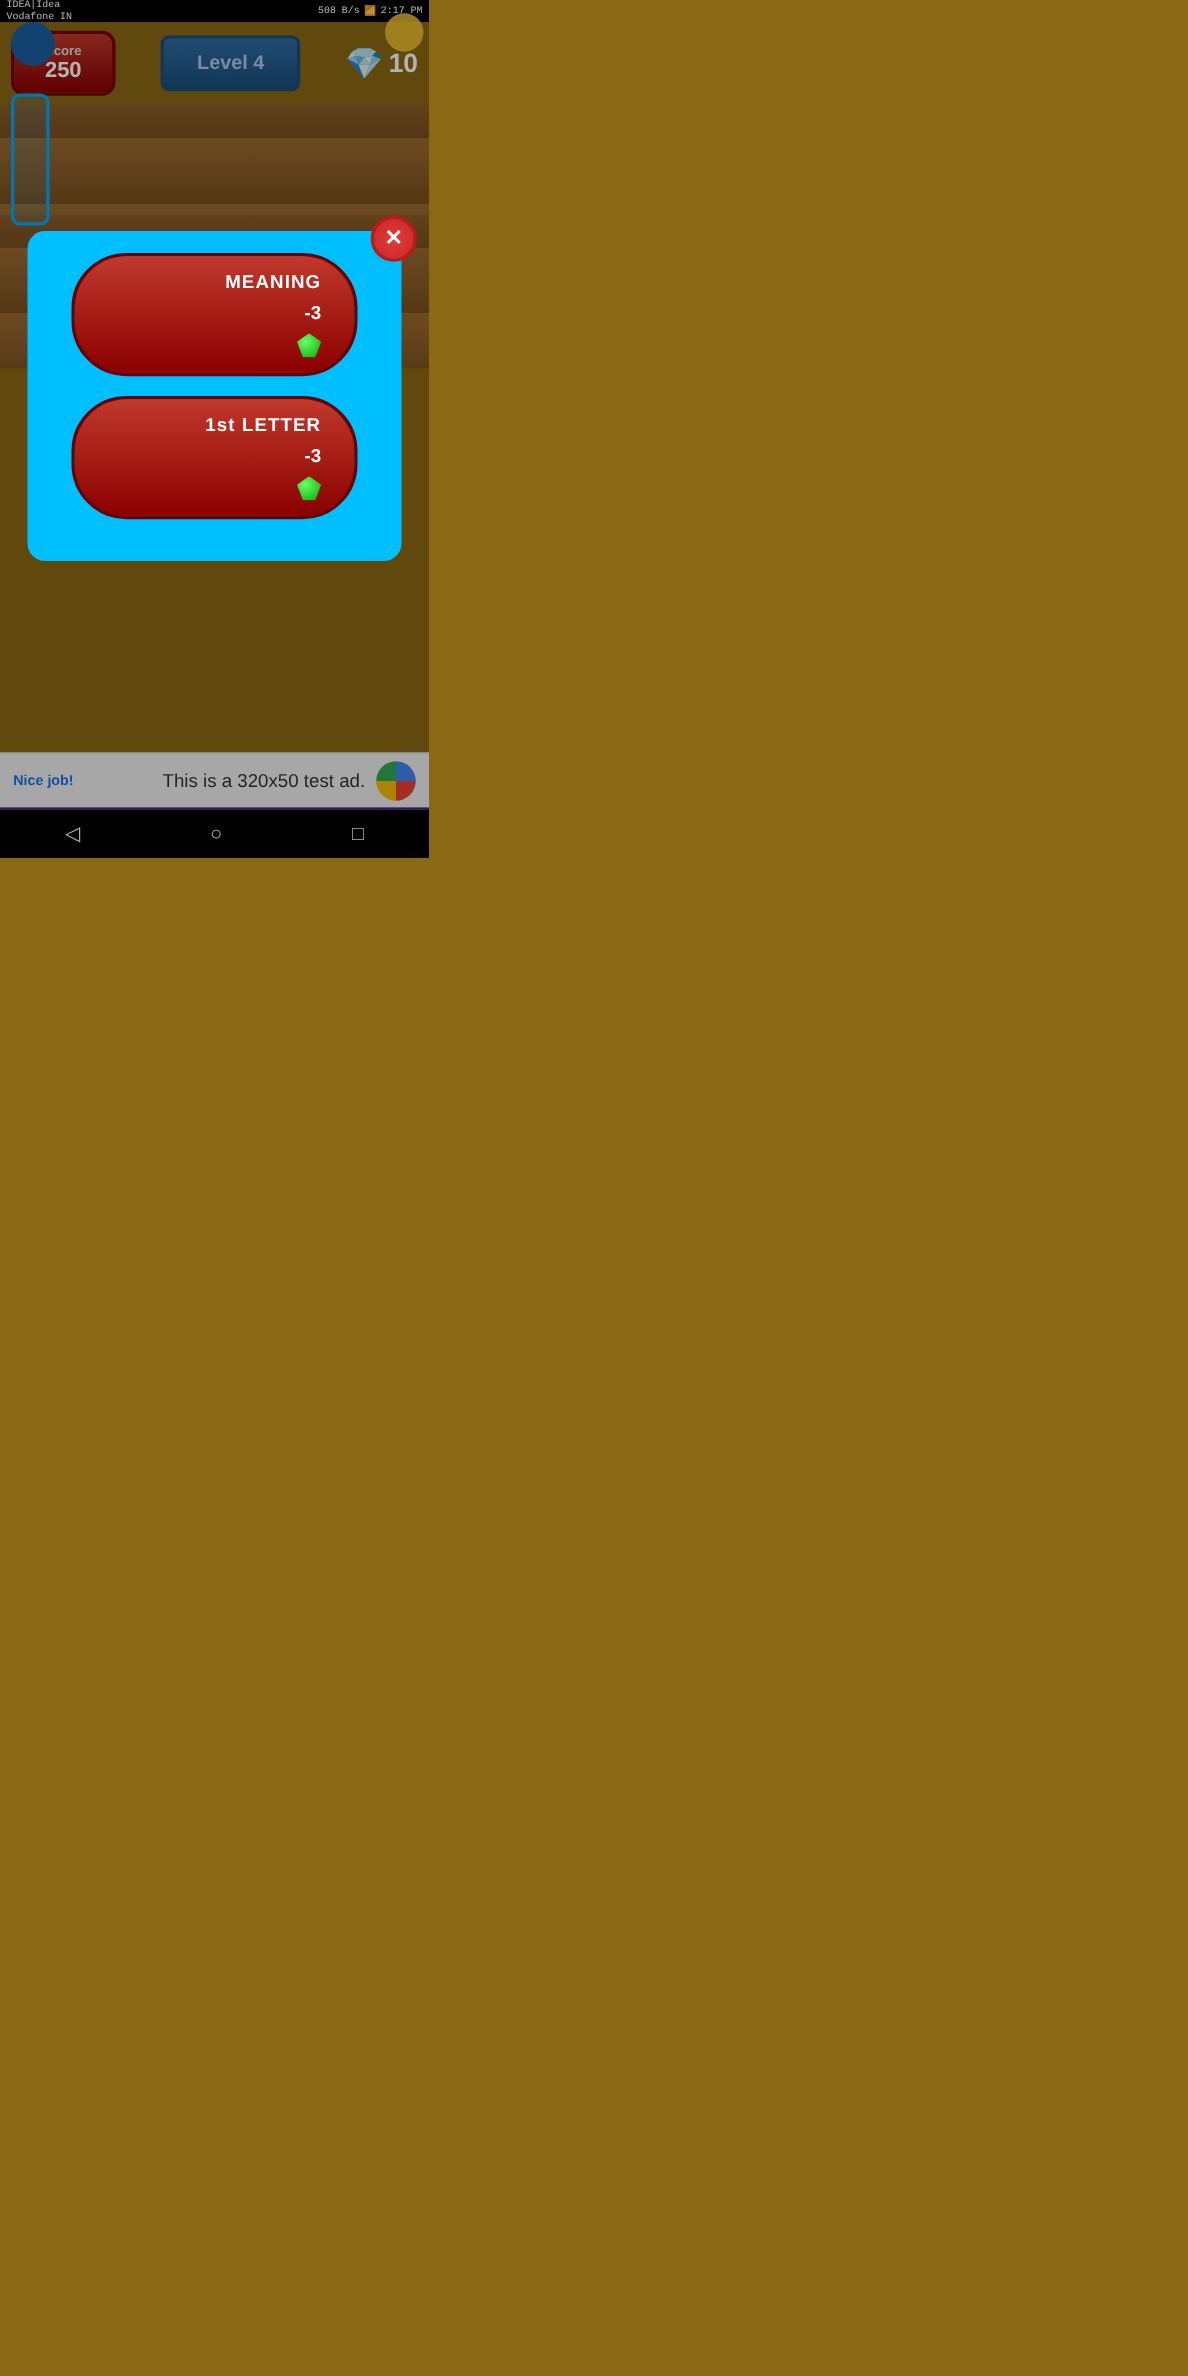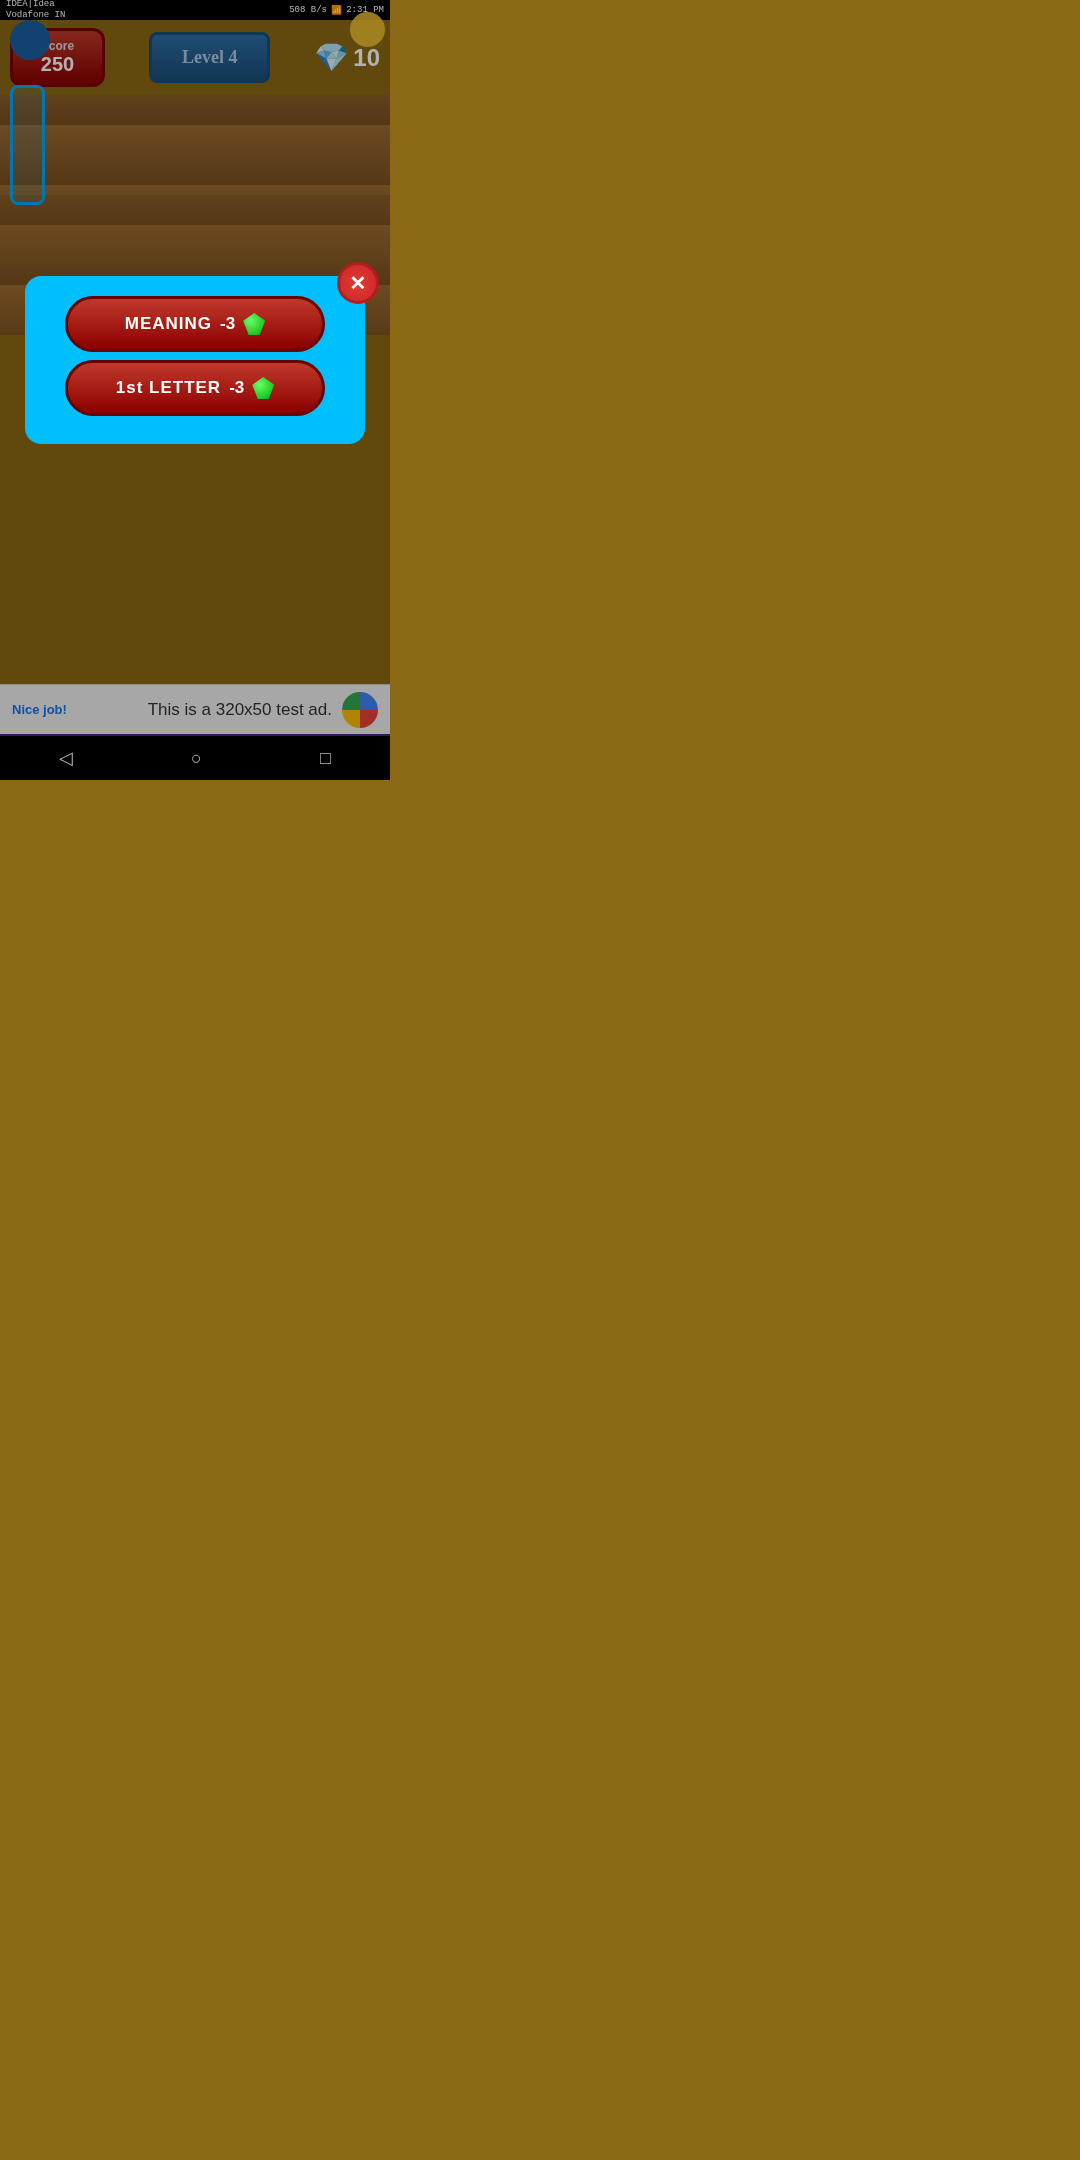--- a/index.html
+++ b/index.html
@@ -60,21 +60,20 @@
     }
 
     .level-btn {
       background: linear-gradient(to bottom, #2e6da4, #1a4f7a);
       border: 3px solid #1a4f7a;
       border-radius: 8px;
       padding: 12px 30px;
       color: #aec6e8;
       font-size: 18px;
       font-weight: bold;
-      font-family: Liberation Serif, serif;
     }
 
     .gems-display {
       display: flex;
       align-items: center;
       gap: 4px;
     }
 
     .gem-icon {
       font-size: 28px;
@@ -187,30 +186,31 @@
 
     .modal-title {
       color: #fff;
       font-size: 26px;
       font-weight: 900;
       text-shadow: 1px 1px 2px rgba(0,0,0,0.3);
     }
 
     .hint-btn {
       display: flex;
-      align-items: center;
+      align-items: flex-end;
       justify-content: center;
       gap: 8px;
       background: linear-gradient(to bottom, #c0392b, #8B0000);
       border: 3px solid #6B0000;
       border-radius: 50px;
       padding: 14px 30px;
-      margin: 0 auto 8px;
+      margin: 0 auto 18px;
       cursor: pointer;
       width: 260px;
+      flex-direction: column;
     }
 
     .hint-btn-text {
       color: #fff;
       font-size: 17px;
       font-weight: bold;
       letter-spacing: 1px;
     }
 
     .hint-cost {
@@ -340,21 +340,21 @@
   </style>
 </head>
 <body>
 
 <div class="status-bar">
   <span class="status-left" style="white-space:pre-line; line-height:1.2;">IDEA|Idea
 Vodafone IN</span>
   <span class="status-right" style="display:flex; gap:4px; align-items:center;">
     <span>508 B/s</span>
     <span>📶</span>
-    <span>2:31 PM</span>
+    <span>2:17 PM</span>
   </span>
 </div>
 
 <div class="game-header">
   <div class="score-btn">
     <div class="score-label">Score</div>
     <div class="score-value">250</div>
   </div>
   <div class="level-btn">
     <span>Level 4</span>

